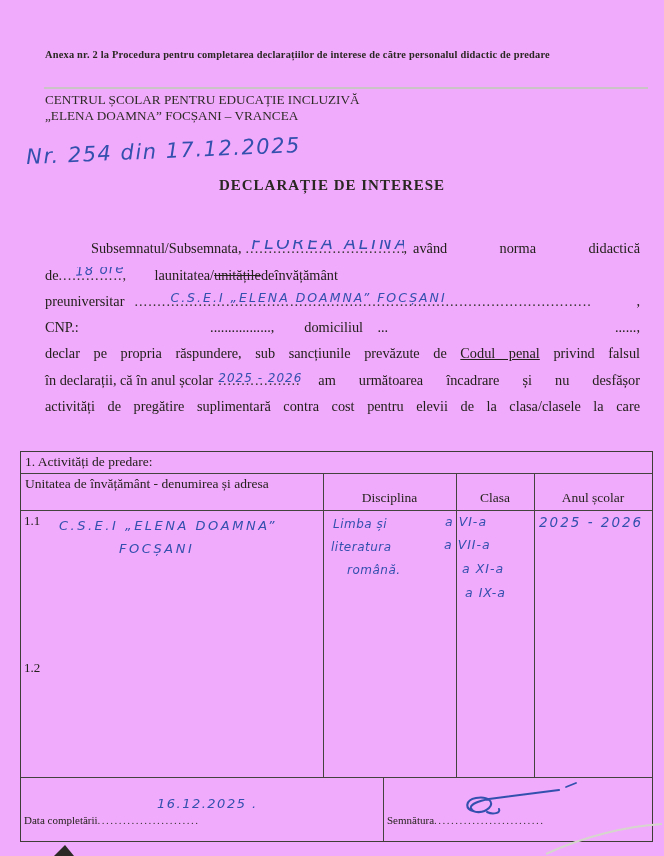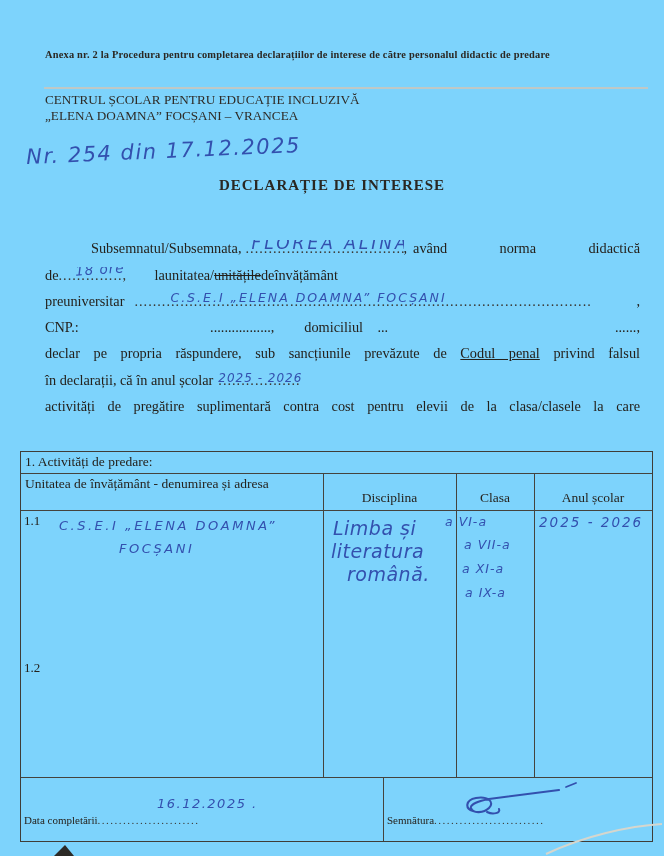--- a/index.html
+++ b/index.html
@@ -1,17 +1,17 @@
 <!DOCTYPE html>
 <html><head>
 <meta charset="utf-8">
 <style>
   html,body { margin:0; padding:0; background:#ffffff; }
   #page {
-    position:relative; width:664px; height:856px; background:#7dd3fc;
+    position:relative; width:664px; height:856px; background:#f0abfc;
     font-family:"Liberation Serif", serif; color:#24211c; overflow:hidden;
   }
   
   .anexa { position:absolute; left:45px; top:49px; width:600px;
            font-size:10.4px; font-weight:bold; letter-spacing:.2px; color:#2b2823; }
   .rule-top { position:absolute; left:44px; top:87px; width:604px; height:2px;
               background:#c7c7c0; opacity:.9; }
   .inst { position:absolute; left:45px; width:560px; font-size:13.2px; color:#2e2b26; }
   .inst1 { top:92px; } .inst2 { top:108px; }
   .doc-title { position:absolute; left:0; top:177px; width:664px; text-align:center;
@@ -42,21 +42,21 @@
   .dtable .hline { position:absolute; left:0; width:100%; height:1px; background:#45433d; }
   .dtable .vline { position:absolute; width:1px; background:#45433d; }
   .sec-title { position:absolute; left:4px; top:2px; }
   .th { position:absolute; color:#26231e; }
   .th1 { left:4px; top:24px; width:280px; line-height:16px; }
   .th2 { left:302px; top:38px; width:133px; text-align:center; }
   .th3 { left:435px; top:38px; width:78px;  text-align:center; }
   .th4 { left:513px; top:38px; width:118px; text-align:center; }
   .idx { position:absolute; font-size:13px; }
   .hwcell { position:absolute; font-size:13px; letter-spacing:2.5px; }
-  .hwscript { position:absolute; font-size:19px; letter-spacing:.5px; }
+  .hwscript { position:absolute; font-size:12px; letter-spacing:.5px; }
   .hwclass { position:absolute; font-size:12.5px; letter-spacing:1px; }
   
   .f-label { position:absolute; font-size:11px; color:#26231e; white-space:nowrap; }
   .f-dots { letter-spacing:1.5px; color:#3a3732; }
   .hw-date { position:absolute; font-size:13px; letter-spacing:1.5px; }
   .sig-svg { position:absolute; left:436px; top:326px; }
   
   .artifact-curve { position:absolute; left:544px; top:816px; }
   .artifact-wedge { position:absolute; left:54px; top:845px; width:20px; height:11px;
                     background:#2c2a26; clip-path:polygon(0 100%, 100% 100%, 55% 0); }
@@ -126,20 +126,21 @@
     <div class="bl">
       <span class="just" style="flex:1;"><span>declar pe propria răspundere, sub sancțiunile prevăzute de</span> <span class="underl">Codul penal</span> <span>privind falsul</span></span>
     </div>
 
     <div class="bl">
       <span>în declarații, că în anul școlar</span>
       <span class="dotline" style="width:95px; margin:0 5px;">
         <span class="dots">..................</span>
         <span class="hw hw-year-inline">2025 - 2026</span>
       </span>
+      <span class="just" style="flex:1;">am următoarea încadrare și nu desfășor</span>
     </div>
 
     <div class="bl">
       <span class="just" style="flex:1;">activități de pregătire suplimentară contra cost pentru elevii de la clasa/clasele la care</span>
     </div>
 
   </div>
 
   <div class="dtable">
     <div class="sec-title">1. Activități de predare:</div>
@@ -157,21 +158,21 @@
 
     <div class="idx" style="left:3px; top:61px;">1.1</div>
     <div class="hw hwcell" style="left:38px; top:66px;">C.S.E.I  „ELENA  DOAMNA”</div>
     <div class="hw hwcell" style="left:98px; top:89px;">FOCȘANI</div>
 
     <div class="hw hwscript" style="left:312px; top:65px;">Limba și</div>
     <div class="hw hwscript" style="left:310px; top:88px;">literatura</div>
     <div class="hw hwscript" style="left:326px; top:111px;">română.</div>
 
     <div class="hw hwclass" style="left:424px; top:62px;">a VI-a</div>
-    <div class="hw hwclass" style="left:443px; top:85px;text-align:center;">a VII-a</div>
+    <div class="hw hwclass" style="left:423px; top:85px;text-align:center;">a VII-a</div>
     <div class="hw hwclass" style="left:441px; top:109px;">a XI-a</div>
     <div class="hw hwclass" style="left:444px; top:133px;">a IX-a</div>
 
     <div class="hw" style="position:absolute; left:518px; top:62px; font-size:13.5px; letter-spacing:2px;">2025 - 2026</div>
 
     <div class="idx" style="left:3px; top:208px;">1.2</div>
 
     <div class="hline" style="top:325px;"></div>
     <div class="vline" style="left:362px; top:325px; height:64px;"></div>
 

